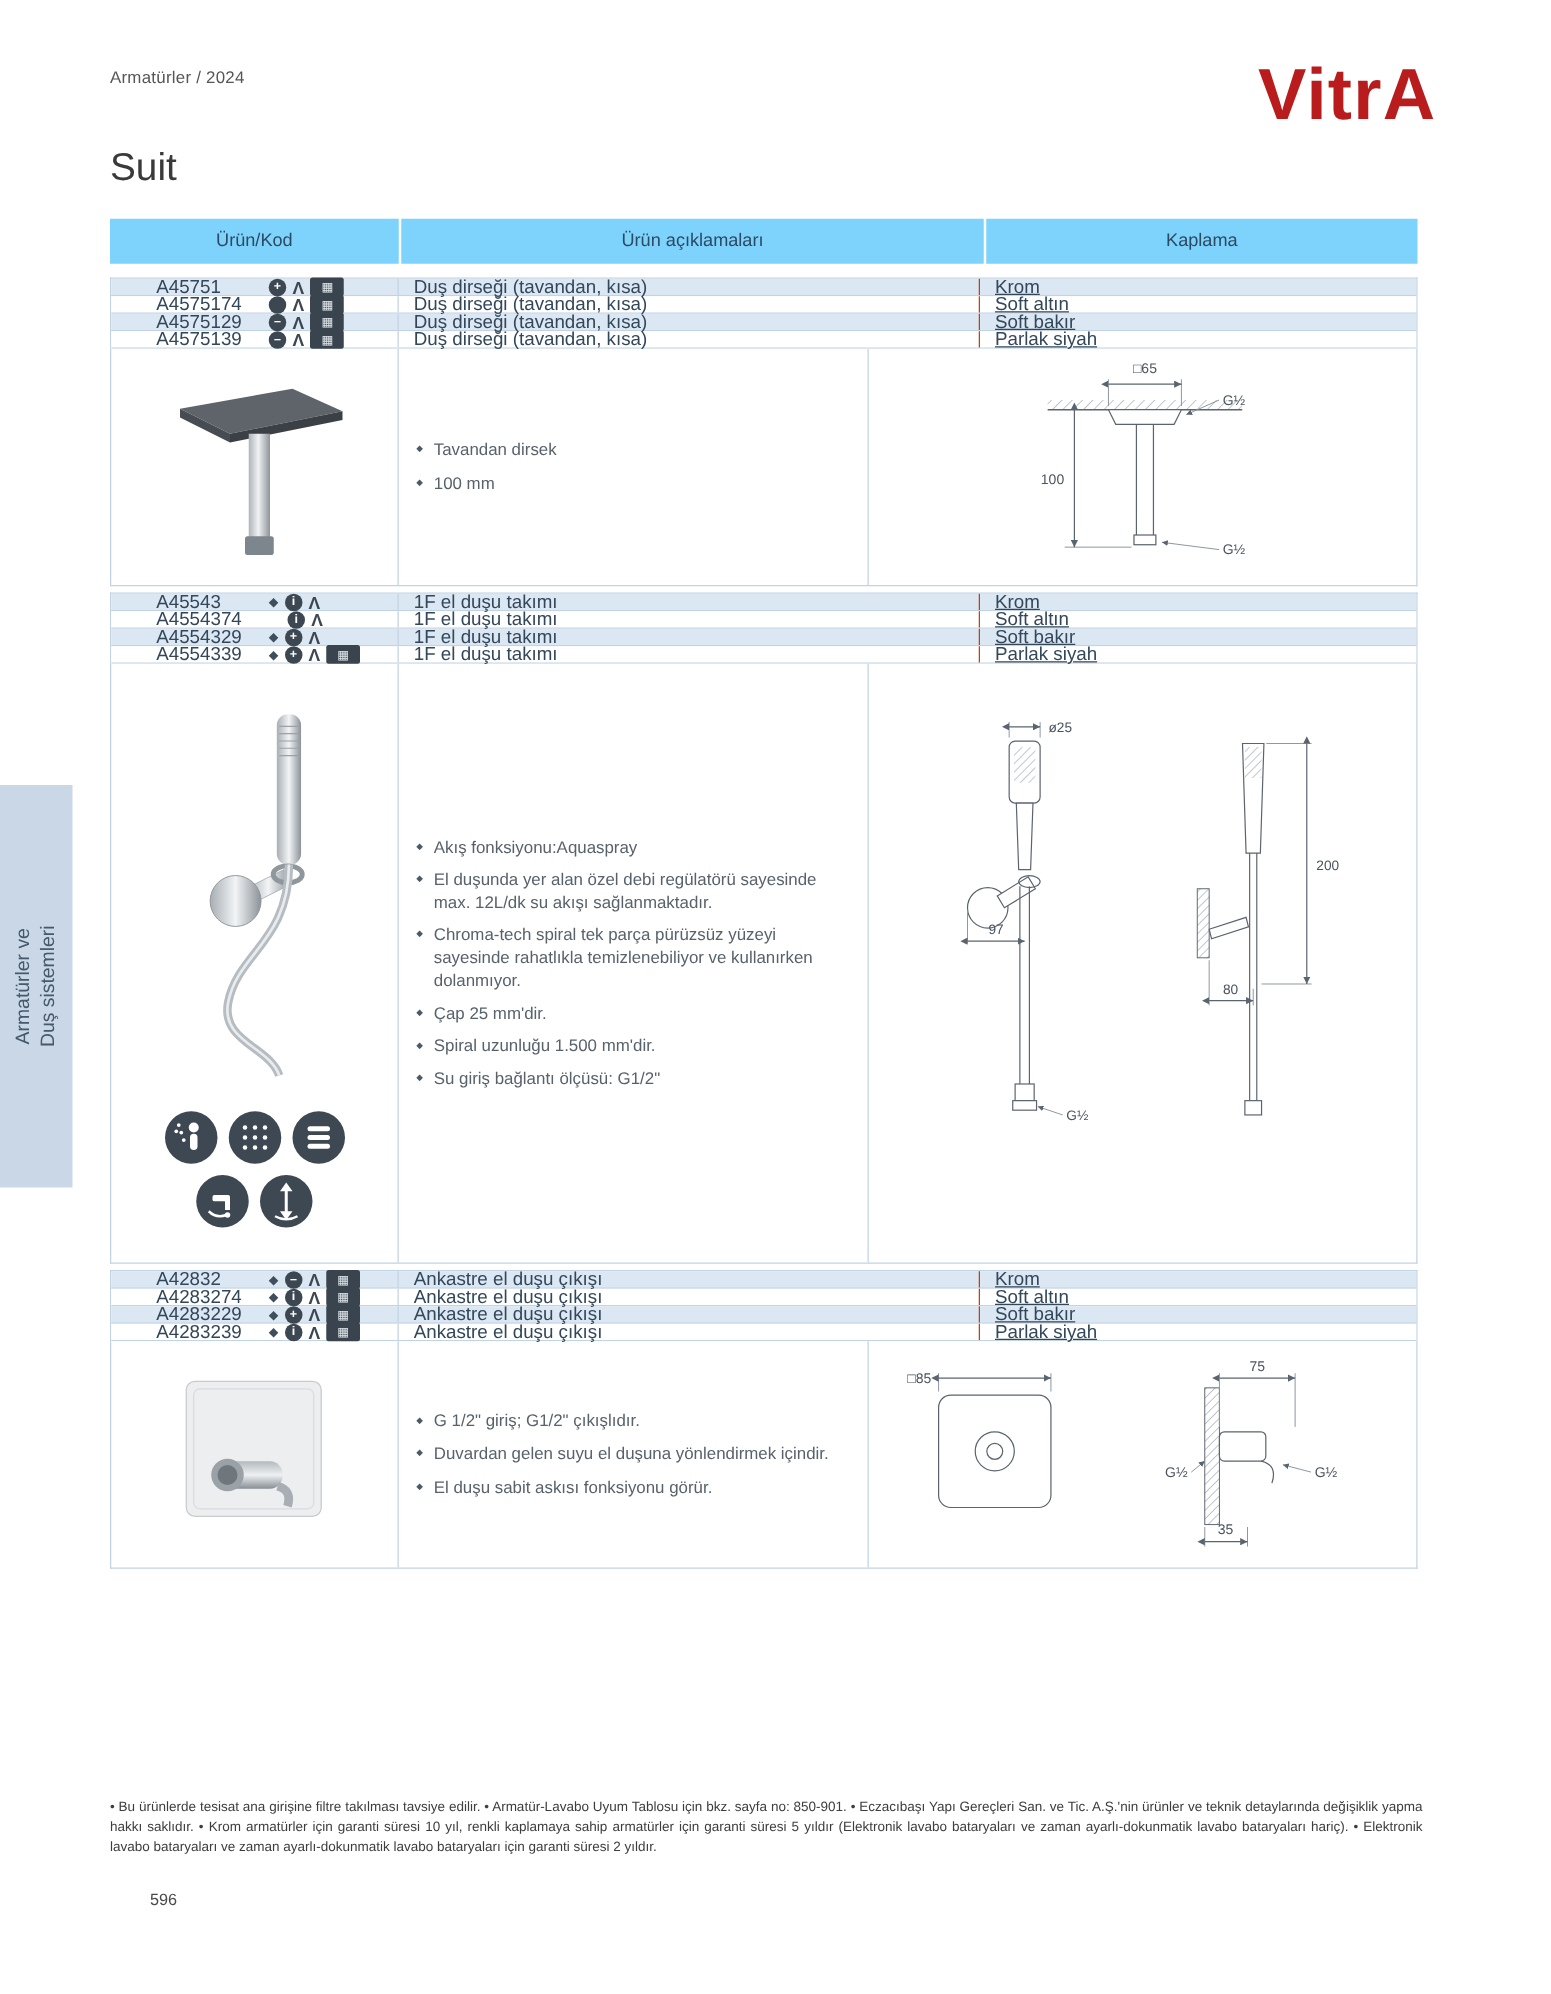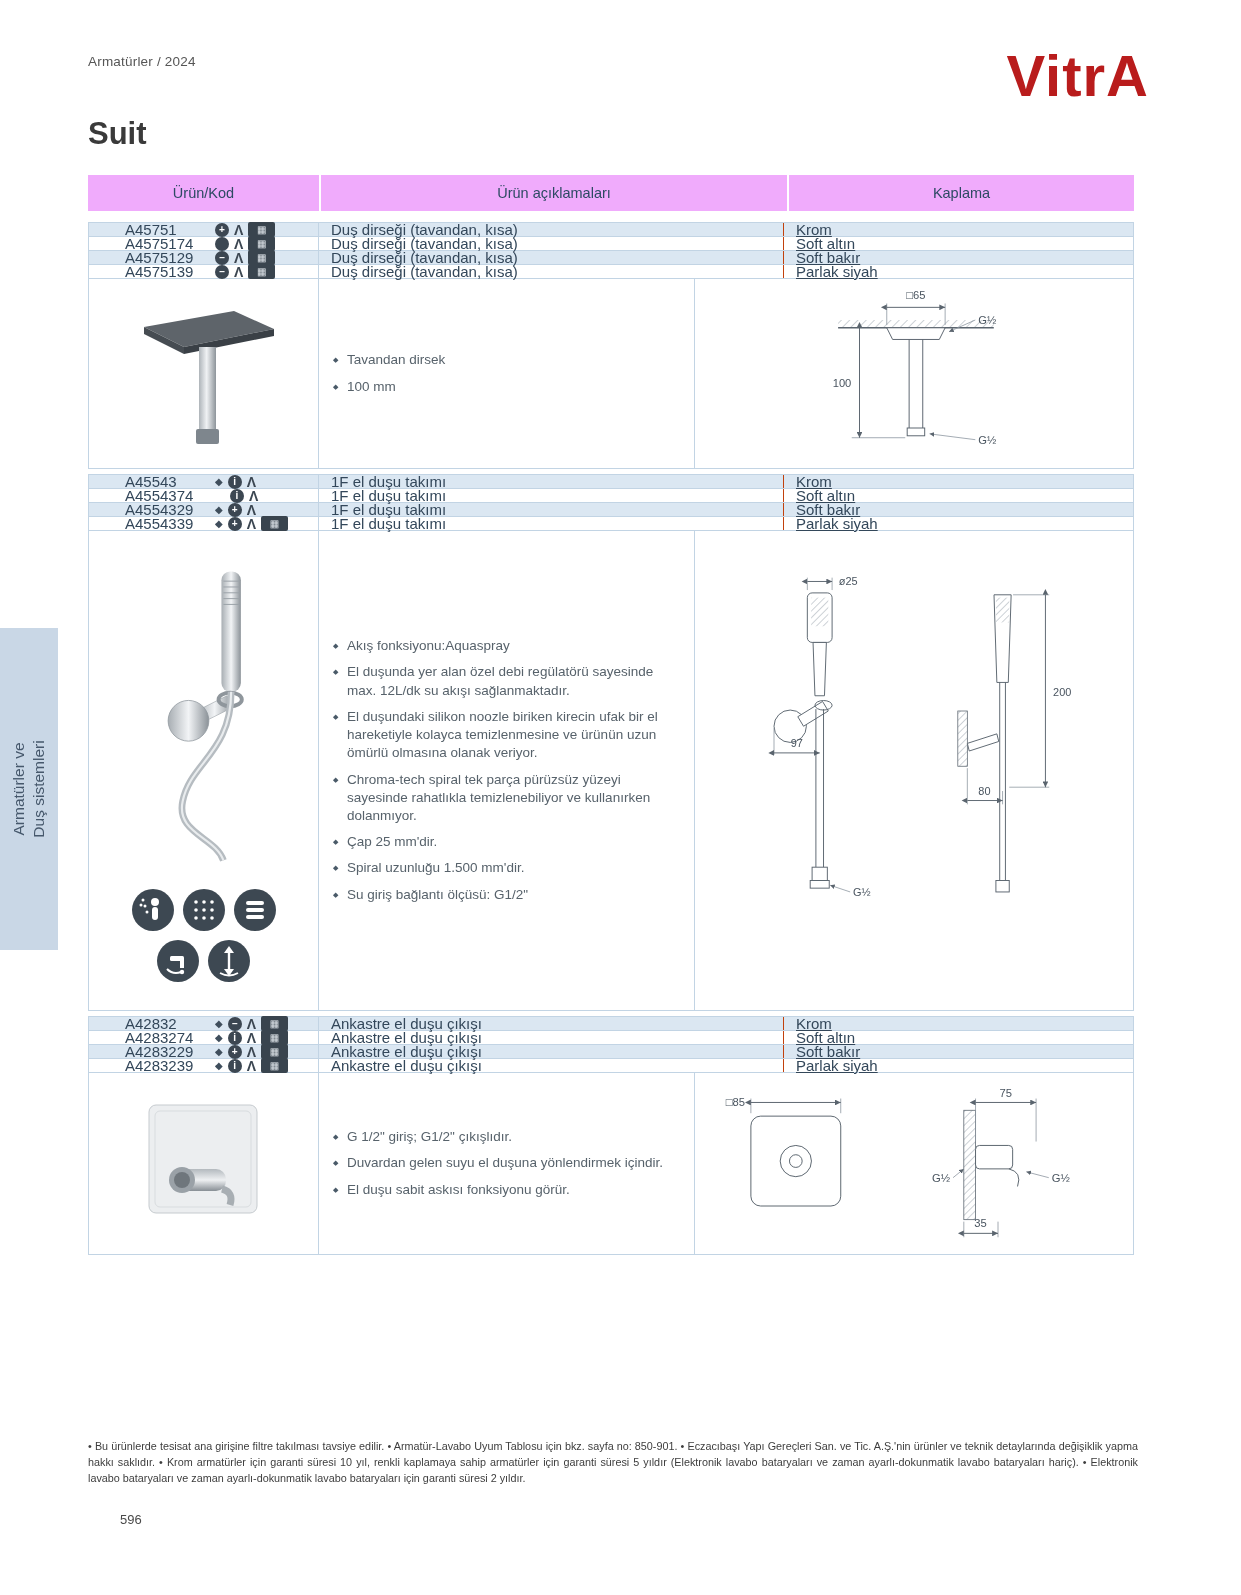--- a/index.html
+++ b/index.html
@@ -4,33 +4,33 @@
 <style>
   * { box-sizing: border-box; margin: 0; padding: 0; }
   html,body { width:1241px; height:1595px; }
   body {
     font-family: "Liberation Sans", sans-serif;
     background:#ffffff; position:relative; overflow:hidden;
     color:#33475a;
   }
   .catalog-label { position:absolute; left:88px; top:54px; font-size:13.5px; color:#565656; letter-spacing:0.2px; }
   .brand-logo { position:absolute; right:92px; top:42px; font-size:58px; font-weight:600; color:#b91c1c; letter-spacing:1px; }
-  .page-title { position:absolute; left:88px; top:116px; font-size:31px; font-weight:700; color:#3a3a3a; }
+  .page-title { position:absolute; left:88px; top:116px; font-size:31px; font-weight:400; color:#3a3a3a; }
 
   
   .sidebar-tab { position:absolute; left:0; top:628px; width:58px; height:322px; background:#c9d7e6; }
   .sidebar-tab .vert { position:absolute; left:50%; top:50%; width:300px;
     transform:translate(-50%,-50%) rotate(-90deg); text-align:center;
     font-size:15.5px; color:#46586c; line-height:1.3; }
   .sidebar-tab .vert span { display:block; }
 
   
   .table { position:absolute; left:88px; top:175px; width:1046px; }
   .thead { display:flex; gap:2px; height:36px; }
-  .th { background:#f0abfc; color:#2d4a63; font-size:14.5px; display:flex; align-items:center; justify-content:center; }
+  .th { background:#7dd3fc; color:#2d4a63; font-size:14.5px; display:flex; align-items:center; justify-content:center; }
   .th1 { width:231px; } .th2 { width:466px; } .th3 { flex:1; }
   .tgap { height:11px; } .ggap { height:5px; }
 
   .rows-group { border:1px solid #c2d4e4; border-bottom:none; }
   .row { display:flex; height:14px; border-bottom:1px solid #c2d4e4; background:#fff; }
   .row.alt { background:#dbe7f2; }
   .c-code { width:230px; position:relative; display:flex; align-items:center; padding-left:36px; border-right:1px solid #c2d4e4; font-size:15px; }
   .c-desc { width:465px; display:flex; align-items:center; padding-left:12px; border-right:1px solid #c2410c; font-size:15px; }
   .c-fin  { flex:1; display:flex; align-items:center; padding-left:12px; font-size:15px;text-decoration:underline; }
 
@@ -324,21 +324,20 @@
                 <polygon points="22,37 17,30 27,30" fill="#fff"></polygon>
                 <path d="M13,34 q9,5 18,0" stroke="#fff" stroke-width="1.8" fill="none"></path>
               </svg>
           </span>
         </div>
       </div>
       <div class="d-text">
         <ul>
           <li>Akış fonksiyonu:Aquaspray</li>
           <li>El duşunda yer alan özel debi regülatörü sayesinde max. 12L/dk su akışı sağlanmaktadır.</li>
-          <li>El duşundaki silikon noozle biriken kirecin ufak bir el hareketiyle kolayca temizlenmesine ve ürünün uzun ömürlü olmasına olanak veriyor.</li>
           <li>Chroma-tech spiral tek parça pürüzsüz yüzeyi sayesinde rahatlıkla temizlenebiliyor ve kullanırken dolanmıyor.</li>
           <li>Çap 25 mm'dir.</li>
           <li>Spiral uzunluğu 1.500 mm'dir.</li>
           <li>Su giriş bağlantı ölçüsü: G1/2"</li>
         </ul>
       </div>
       <div class="d-draw">
         <svg width="400" height="420" viewBox="0 0 420 430">
           <defs>
             <pattern id="h2" width="5" height="5" patternUnits="userSpaceOnUse" patternTransform="rotate(45)">

